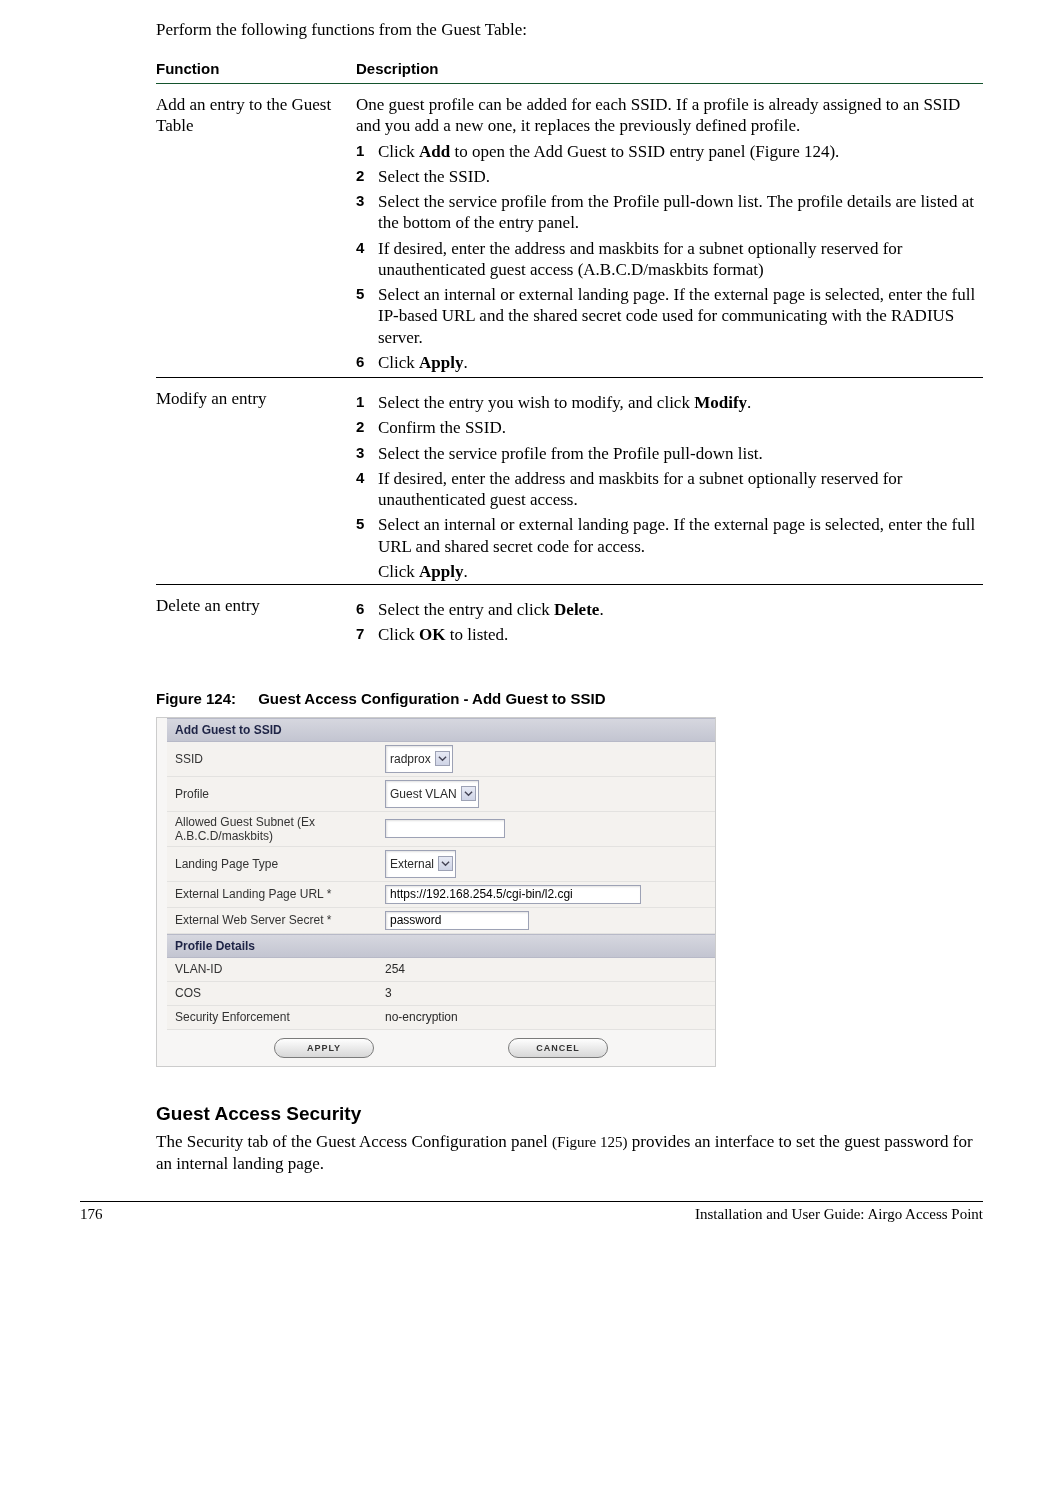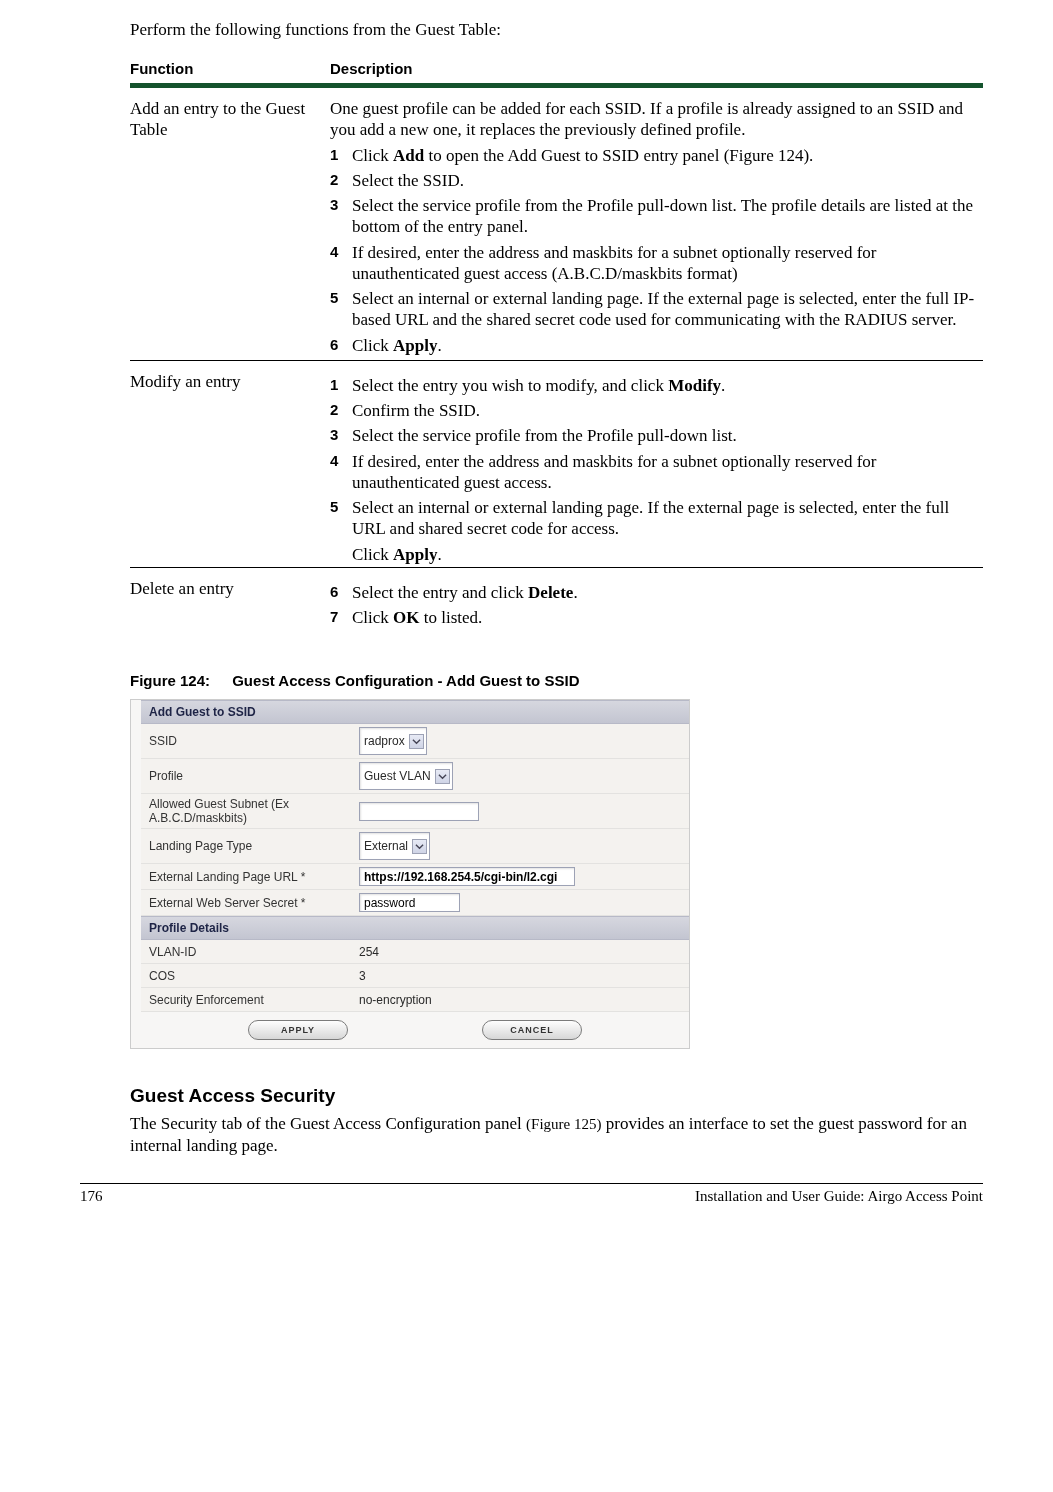--- a/index.html
+++ b/index.html
@@ -17,33 +17,33 @@
     position: relative;
   }
   .header-line {
     display: flex;
     justify-content: space-between;
     font-size: 15px;
     border-bottom: 1.5px solid #000;
     padding-bottom: 4px;
     margin-bottom: 28px;
   }
-  .body-indent { margin-left: 50px; }
+  .body-indent { margin-left: 76px; }
   .intro { margin-bottom: 14px; }
   table.func-table {
     width: 100%;
     border-collapse: collapse;
     margin-bottom: 40px;
   }
   table.func-table th {
     text-align: left;
     font-family: Arial, Helvetica, sans-serif;
     font-weight: bold;
     font-size: 15px;
-    border-bottom: 5px solid #14532d;
+    border-bottom: 1px solid #14532d;
     padding: 6px 6px 6px 0;
     vertical-align: top;
   }
   table.func-table th.col-func { width: 200px; }
   table.func-table td {
     vertical-align: top;
     padding: 10px 6px 2px 0;
     font-size: 17px;
     line-height: 1.25;
   }
@@ -327,28 +327,28 @@
                   <path d="M1 3 L5 7 L9 3" fill="none" stroke="#445" stroke-width="1.5"></path>
                 </svg>
               </span>
           </span>
         </div>
       </div>
 
       <div class="ss-row">
         <div class="lbl">External Landing Page URL  *</div>
         <div class="val">
-          <input class="ss-input" style="width: 216px; font-weight: bold;" value="https://192.168.254.5/cgi-bin/l2.cgi">
+          <input class="ss-input" style="width: 256px;" value="https://192.168.254.5/cgi-bin/l2.cgi">
         </div>
       </div>
 
       <div class="ss-row">
         <div class="lbl">External Web Server Secret  *</div>
         <div class="val">
-          <input class="ss-input" style="width: 101px;" value="password">
+          <input class="ss-input" style="width: 144px;" value="password">
         </div>
       </div>
 
       <div class="ss-section-head">Profile Details</div>
 
       <div class="ss-row pd">
         <div class="lbl">VLAN-ID</div>
         <div class="val">254</div>
       </div>
       <div class="ss-row pd">

